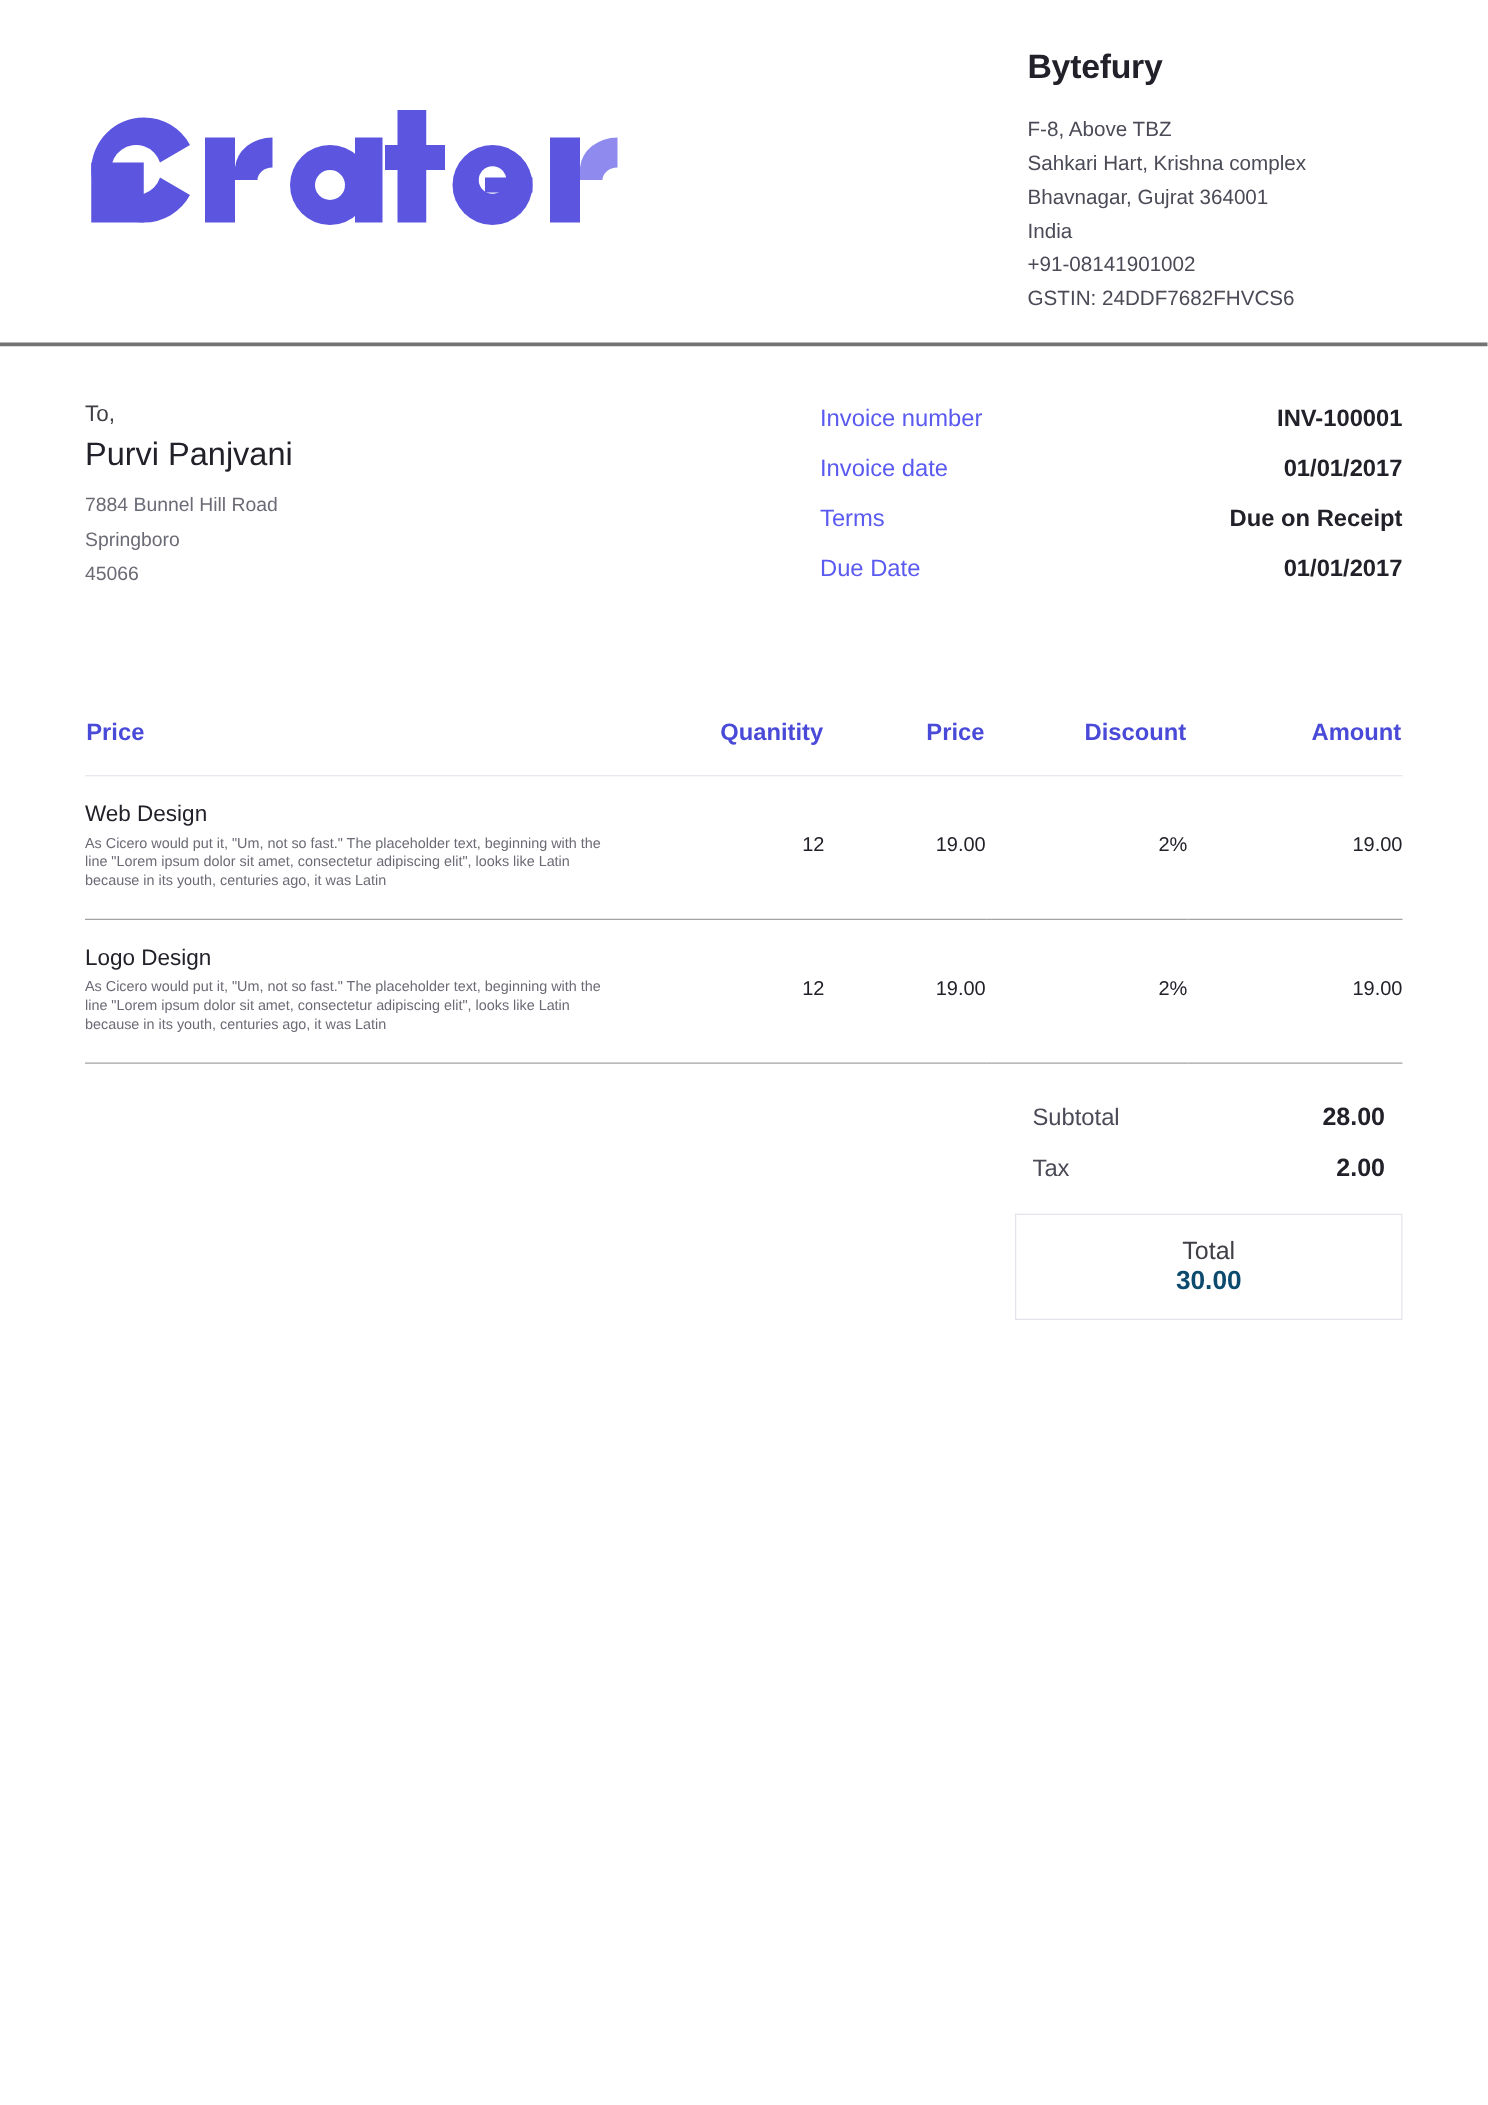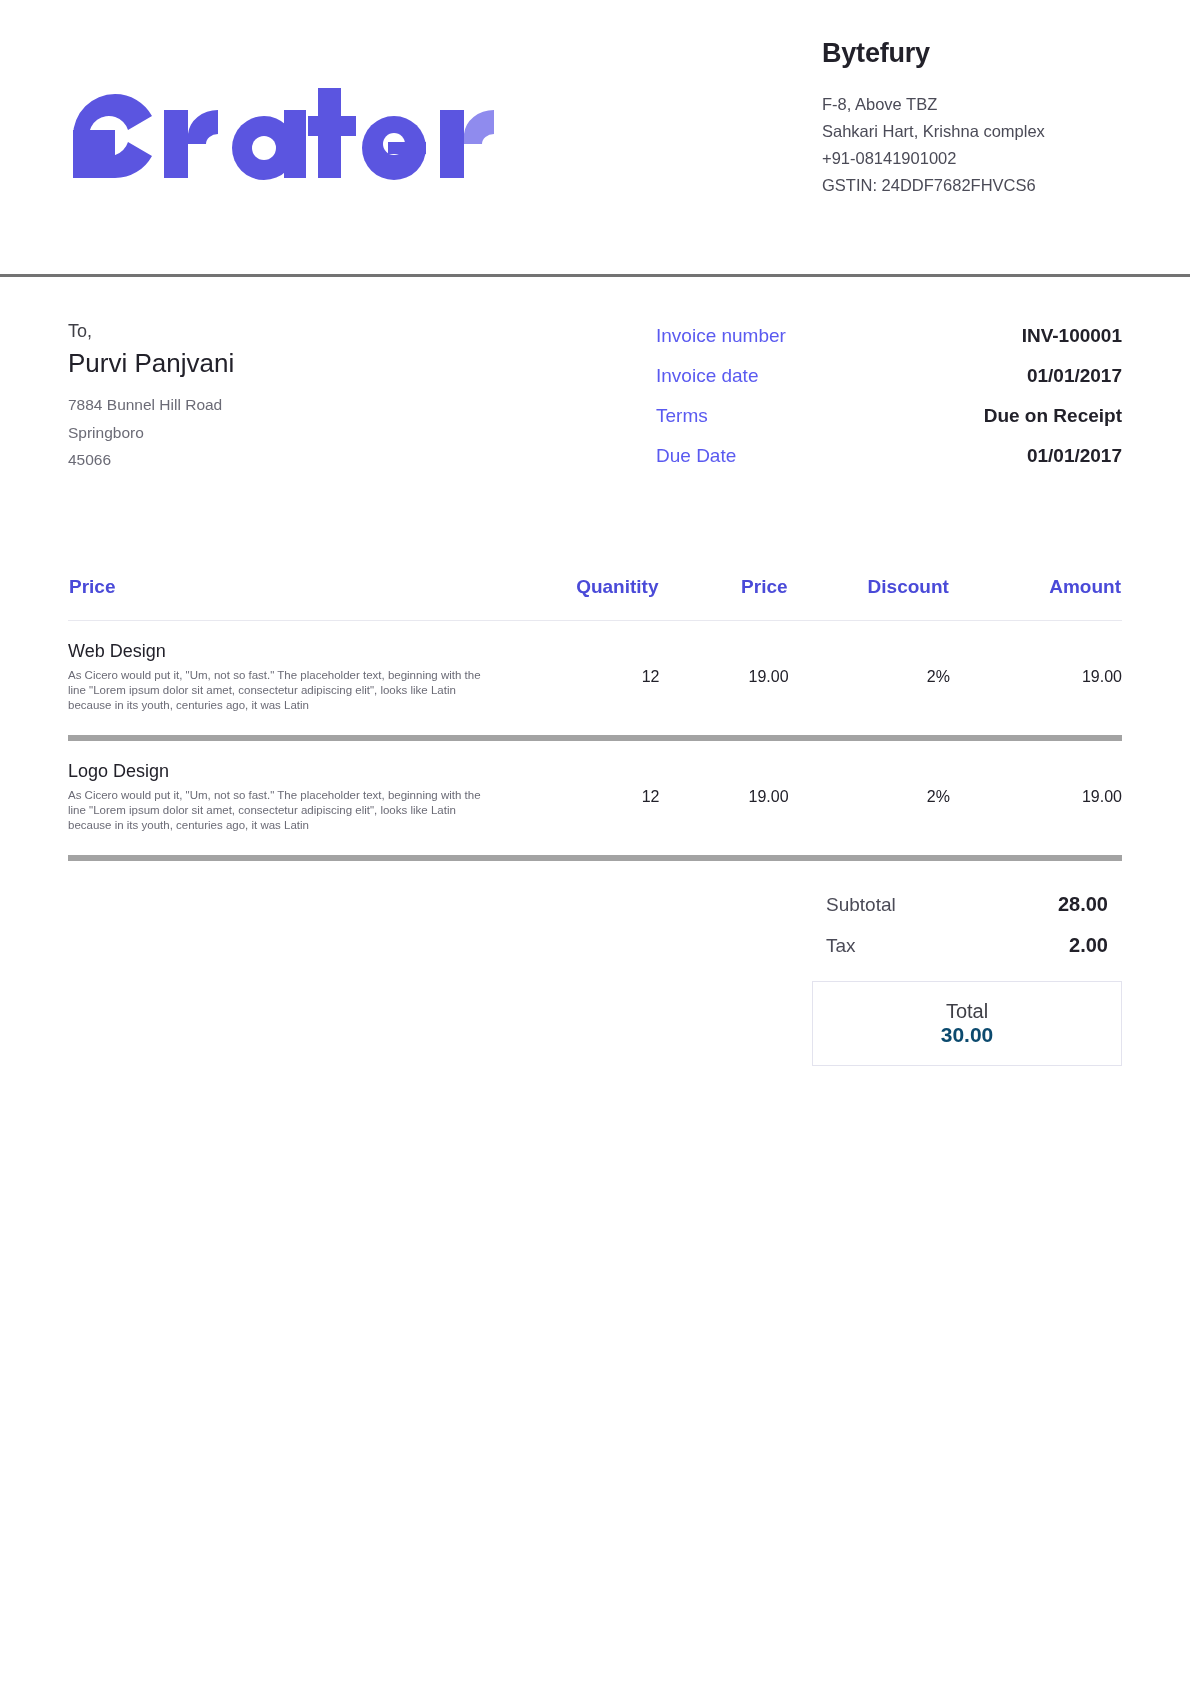--- a/index.html
+++ b/index.html
@@ -121,21 +121,21 @@
   table.items-table thead th.col-item {
     text-align: left;
   }
   .col-item { width: 420px; }
   .col-qty { width: 130px; }
   .col-price { width: 120px; }
   .col-disc { width: 150px; }
   .col-amount { width: 160px; }
 
   table.items-table tbody td {
-    border-bottom: 6px solid #a3a3a3;
+    border-bottom: 1px solid #a3a3a3;
     padding: 20px 0 22px 0;
     vertical-align: middle;
     text-align: right;
     font-size: 16px;
     color: #22212a;
   }
   table.items-table tbody td.cell-item {
     text-align: left;
     padding-right: 30px;
   }
@@ -224,20 +224,22 @@
 
         <path d="M372 24 h24 v68 h-24 z" fill="#5b55e0"></path>
         <path d="M396 48 a30 26 0 0 1 30 -24 v24 a12 10 0 0 0 -12 10 h-18 z" fill="#8f8bee"></path>
       </svg>
     </div>
 
     <div class="company-block">
       <div class="company-name">Bytefury</div>
       <div class="company-line">F-8, Above TBZ</div>
       <div class="company-line">Sahkari Hart, Krishna complex</div>
+      <div class="company-line">Bhavnagar, Gujrat 364001</div>
+      <div class="company-line">India</div>
       <div class="company-line">+91-08141901002</div>
       <div class="company-line">GSTIN: 24DDF7682FHVCS6</div>
     </div>
 
   </div>
 
   <div class="mid">
 
     <div class="bill-to">
       <div class="to-label">To,</div>

